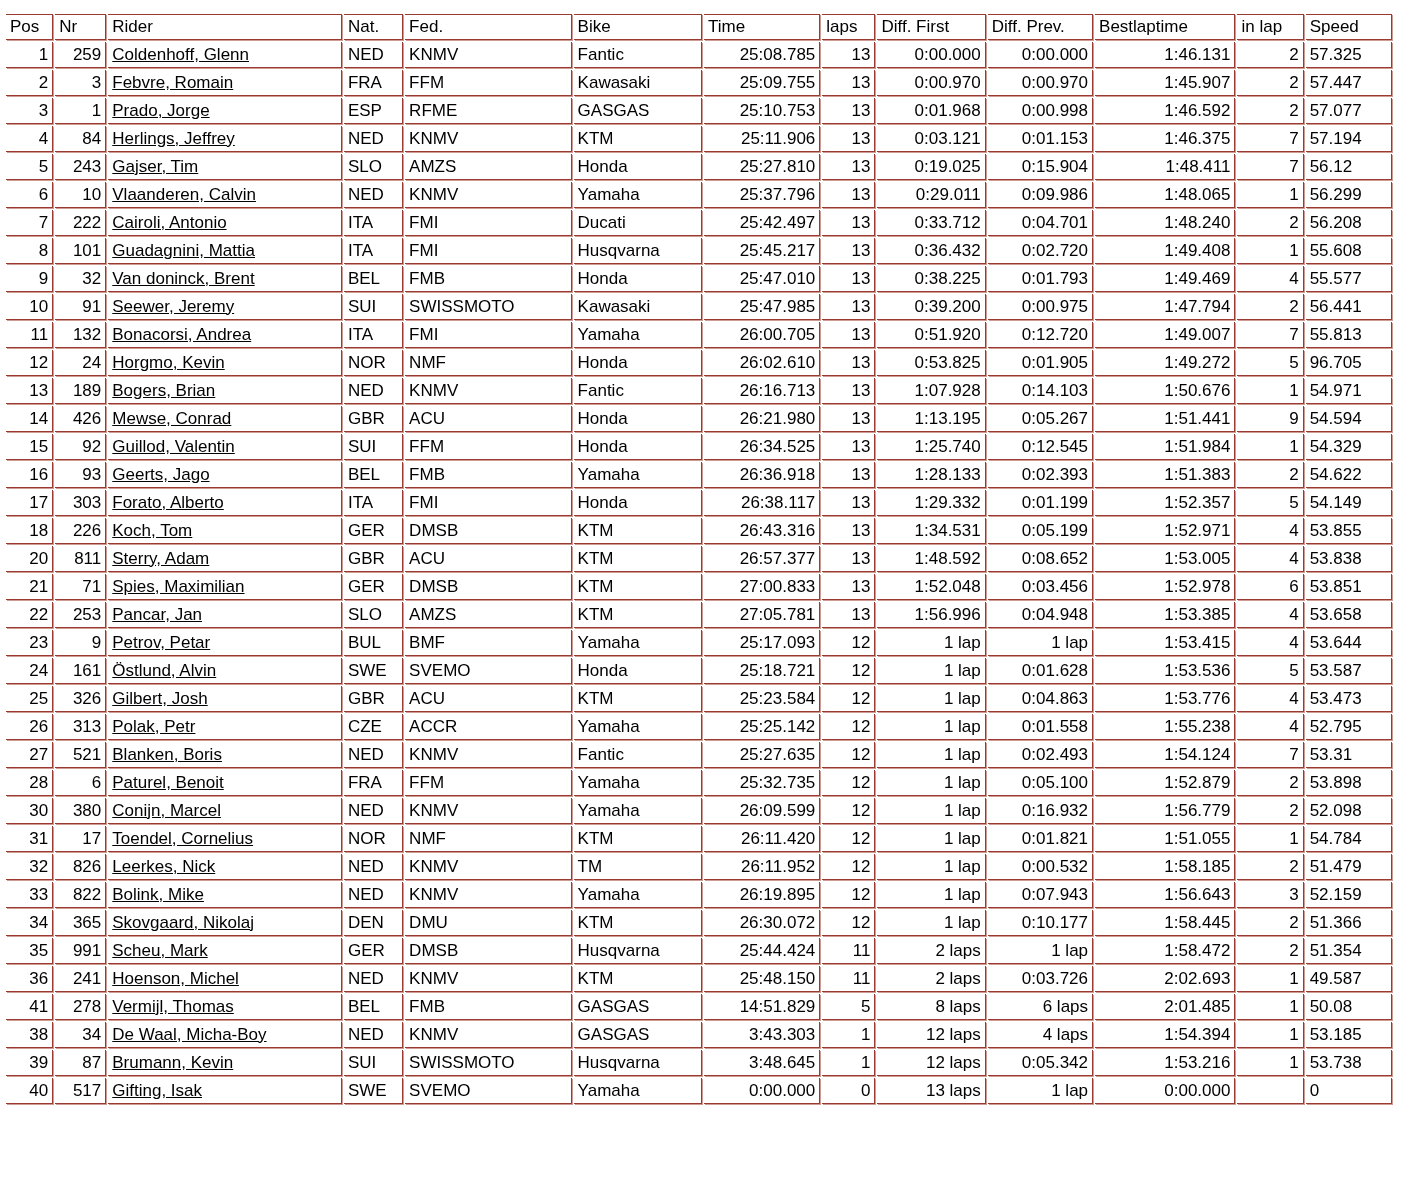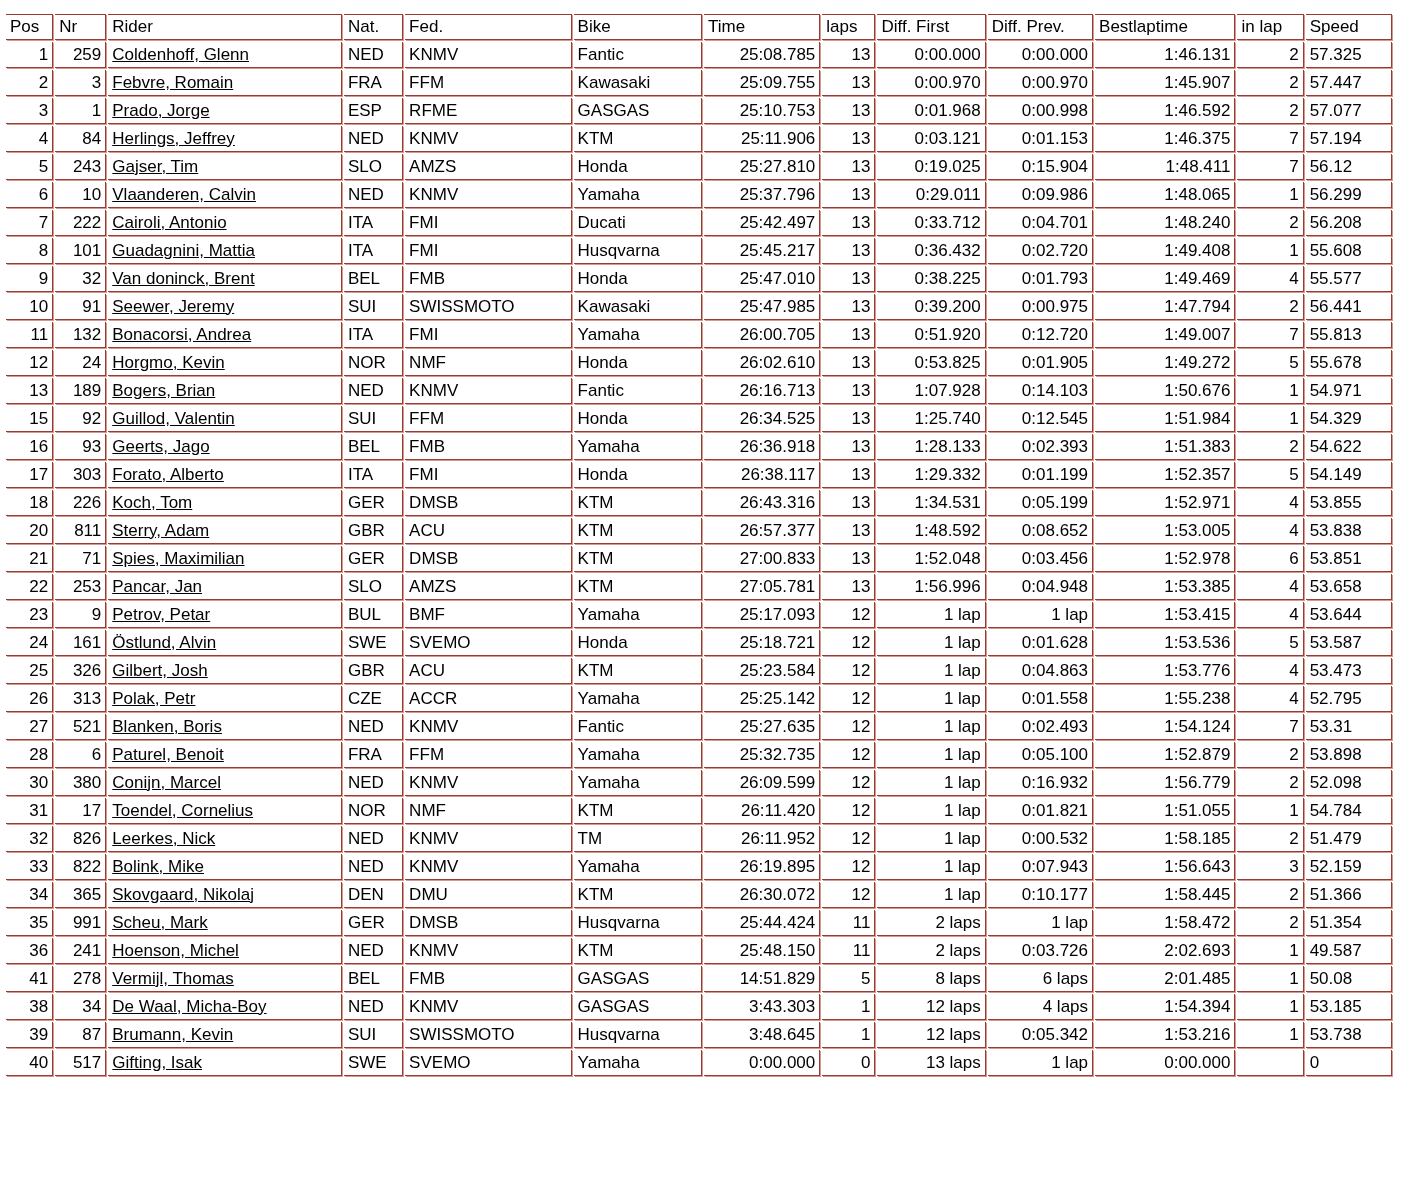--- a/index.html
+++ b/index.html
@@ -265,36 +265,51 @@
           <td class="l"><span class="rider-link">Horgmo, Kevin</span></td>
           <td class="l">NOR</td>
           <td class="l">NMF</td>
           <td class="l">Honda</td>
           <td class="r">26:02.610</td>
           <td class="r">13</td>
           <td class="r">0:53.825</td>
           <td class="r">0:01.905</td>
           <td class="r">1:49.272</td>
           <td class="r">5</td>
-          <td class="l">55.678</td>
+          <td class="l">96.705</td>
         </tr>
         <tr>
           <td class="r">13</td>
           <td class="r">189</td>
           <td class="l"><span class="rider-link">Bogers, Brian</span></td>
           <td class="l">NED</td>
           <td class="l">KNMV</td>
           <td class="l">Fantic</td>
           <td class="r">26:16.713</td>
           <td class="r">13</td>
           <td class="r">1:07.928</td>
           <td class="r">0:14.103</td>
           <td class="r">1:50.676</td>
           <td class="r">1</td>
           <td class="l">54.971</td>
+        </tr>
+        <tr>
+          <td class="r">14</td>
+          <td class="r">426</td>
+          <td class="l"><span class="rider-link">Mewse, Conrad</span></td>
+          <td class="l">GBR</td>
+          <td class="l">ACU</td>
+          <td class="l">Honda</td>
+          <td class="r">26:21.980</td>
+          <td class="r">13</td>
+          <td class="r">1:13.195</td>
+          <td class="r">0:05.267</td>
+          <td class="r">1:51.441</td>
+          <td class="r">9</td>
+          <td class="l">54.594</td>
         </tr>
         <tr>
           <td class="r">15</td>
           <td class="r">92</td>
           <td class="l"><span class="rider-link">Guillod, Valentin</span></td>
           <td class="l">SUI</td>
           <td class="l">FFM</td>
           <td class="l">Honda</td>
           <td class="r">26:34.525</td>
           <td class="r">13</td>

